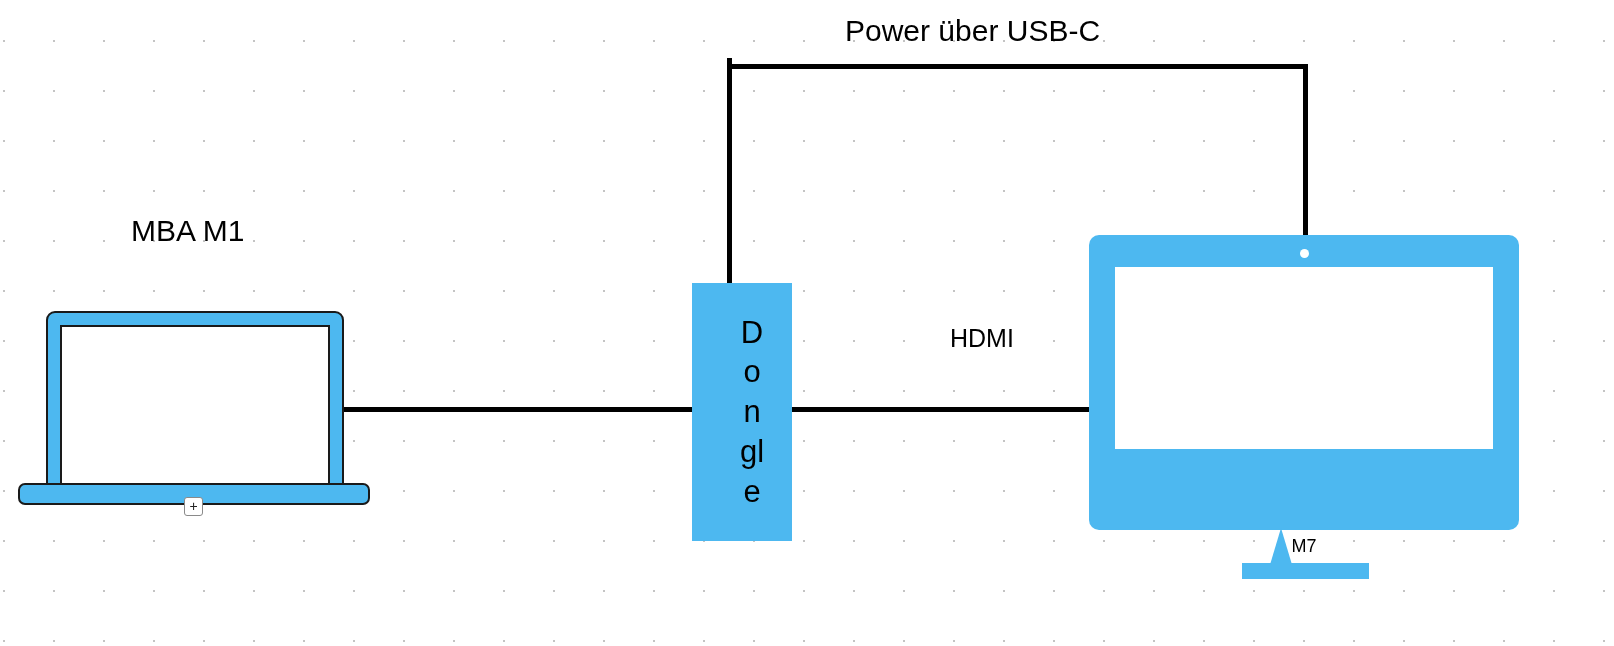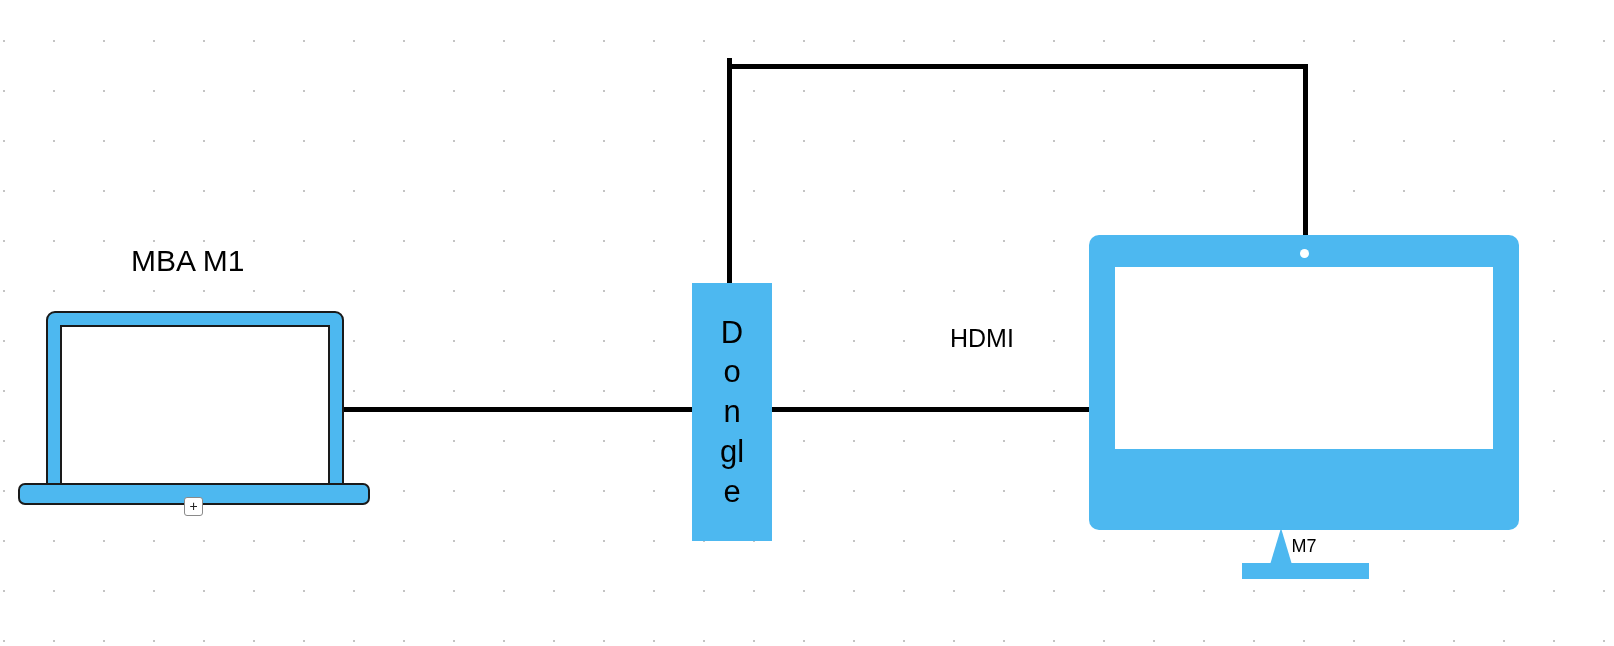--- a/index.html
+++ b/index.html
@@ -80,20 +80,21 @@
   }
 
   
   #dongle-box {
     left: 692px; top: 283px;
     width: 80px; height: 258px;
     background: #4DB8F0;
     display: flex;
     align-items: center;
     justify-content: center;
+    padding-left: 20px;
   }
   #dongle-label {
     font-size: 31px;
     color: #000;
     text-align: center;
     width: 34px;
     word-break: break-all;
     line-height: 1.28;
     letter-spacing: 0px;
   }
@@ -142,31 +143,32 @@
     text-align: center;
     font-size: 18px;
     color: #000;
   }
 </style>
 </head>
 <body>
 
 <div id="canvas">
 
+  <div class="lbl" id="power-label" style="left:845px; top:14px; font-size:30px;">Power über USB-C</div>
 
   <div class="wire wire-v" style="left:727px; top:58px; height:228px;"></div>
   <div class="wire wire-h" style="left:727px; top:64px; width:581px;"></div>
   <div class="wire wire-v" style="left:1303px; top:64px; height:185px;"></div>
 
   <div class="wire wire-h" style="left:344px; top:407px; width:356px;"></div>
 
   <div class="lbl" id="hdmi-label" style="left:950px; top:325px; font-size:25px;">HDMI</div>
   <div class="wire wire-h" style="left:766px; top:407px; width:327px;"></div>
 
-  <div class="lbl" id="laptop-label" style="left:131px; top:244px; font-size:30px;">MBA M1</div>
+  <div class="lbl" id="laptop-label" style="left:131px; top:214px; font-size:30px;">MBA M1</div>
 
   <div class="node" id="laptop-group">
     <div class="lap-screen">
       <div class="lap-screen-inner"></div>
     </div>
     <div class="lap-base"></div>
     <div class="plus-badge">+</div>
   </div>
 
   <div class="node" id="dongle-box">

